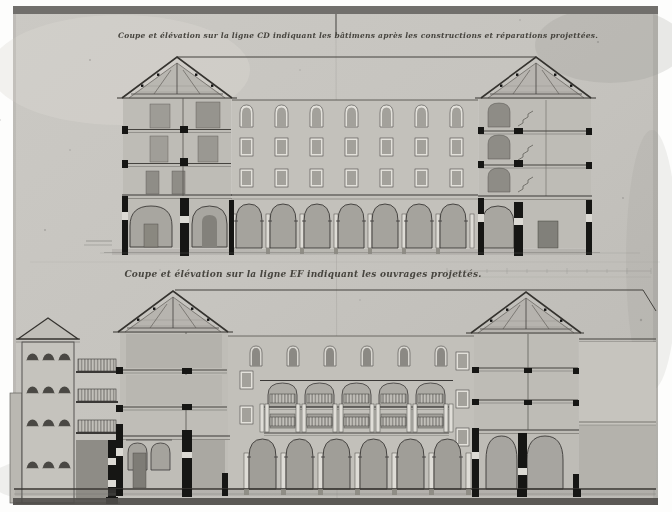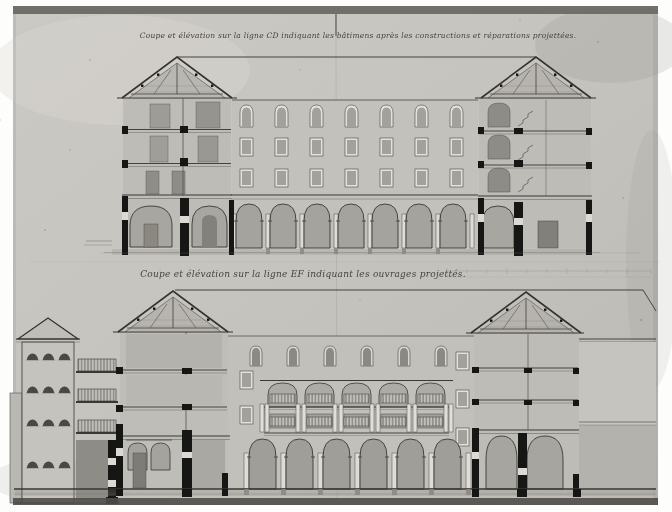--- a/index.html
+++ b/index.html
@@ -1,17 +1,17 @@
 <!DOCTYPE html>
 <html><head>
 <meta charset="utf-8">
 <style>
   html,body{margin:0;padding:0;background:#ffffff;}
   .stage{position:relative;width:672px;height:512px;background:#fdfdfc;overflow:hidden;
-         font-family:"DejaVu Serif", serif;}
+         font-family:"DejaVu Serif", serif;font-weight:bold;}
   svg{display:block;}
   .caption{font-family:"DejaVu Serif", serif;font-style:italic;fill:#46443e;letter-spacing:.25px;}
 </style>
 </head>
 <body>
 
 <div class="stage">
 <svg width="672" height="512" viewBox="0 0 672 512">
   <defs>
     <linearGradient id="paperG" x1="0" y1="0" x2="1" y2="1">

